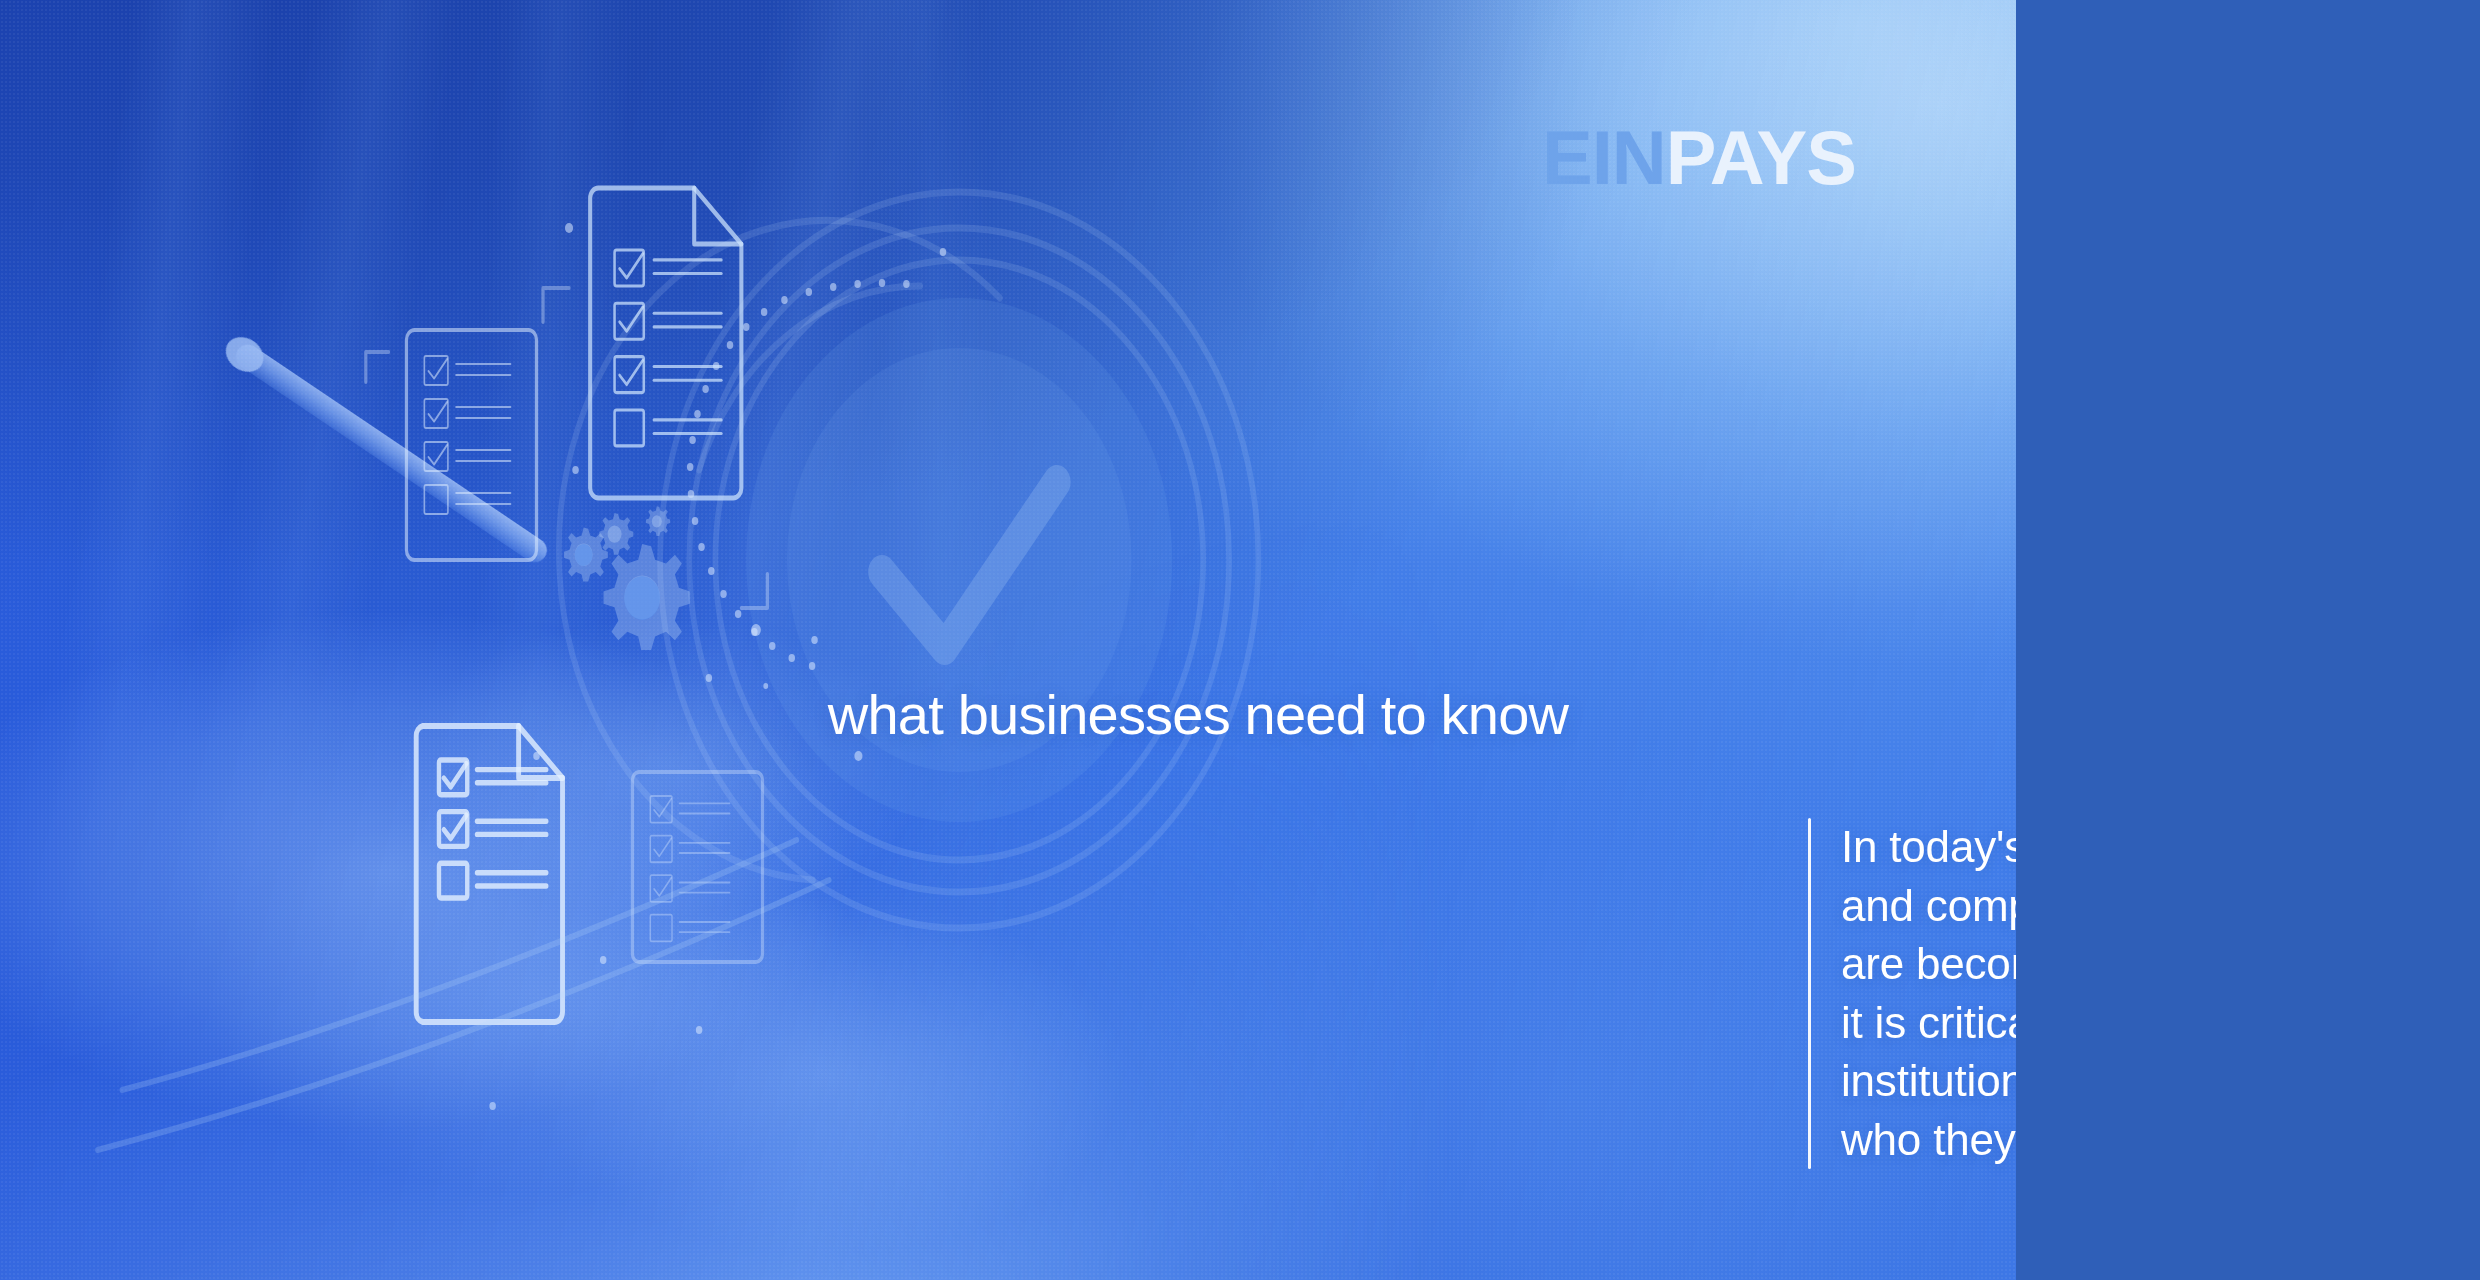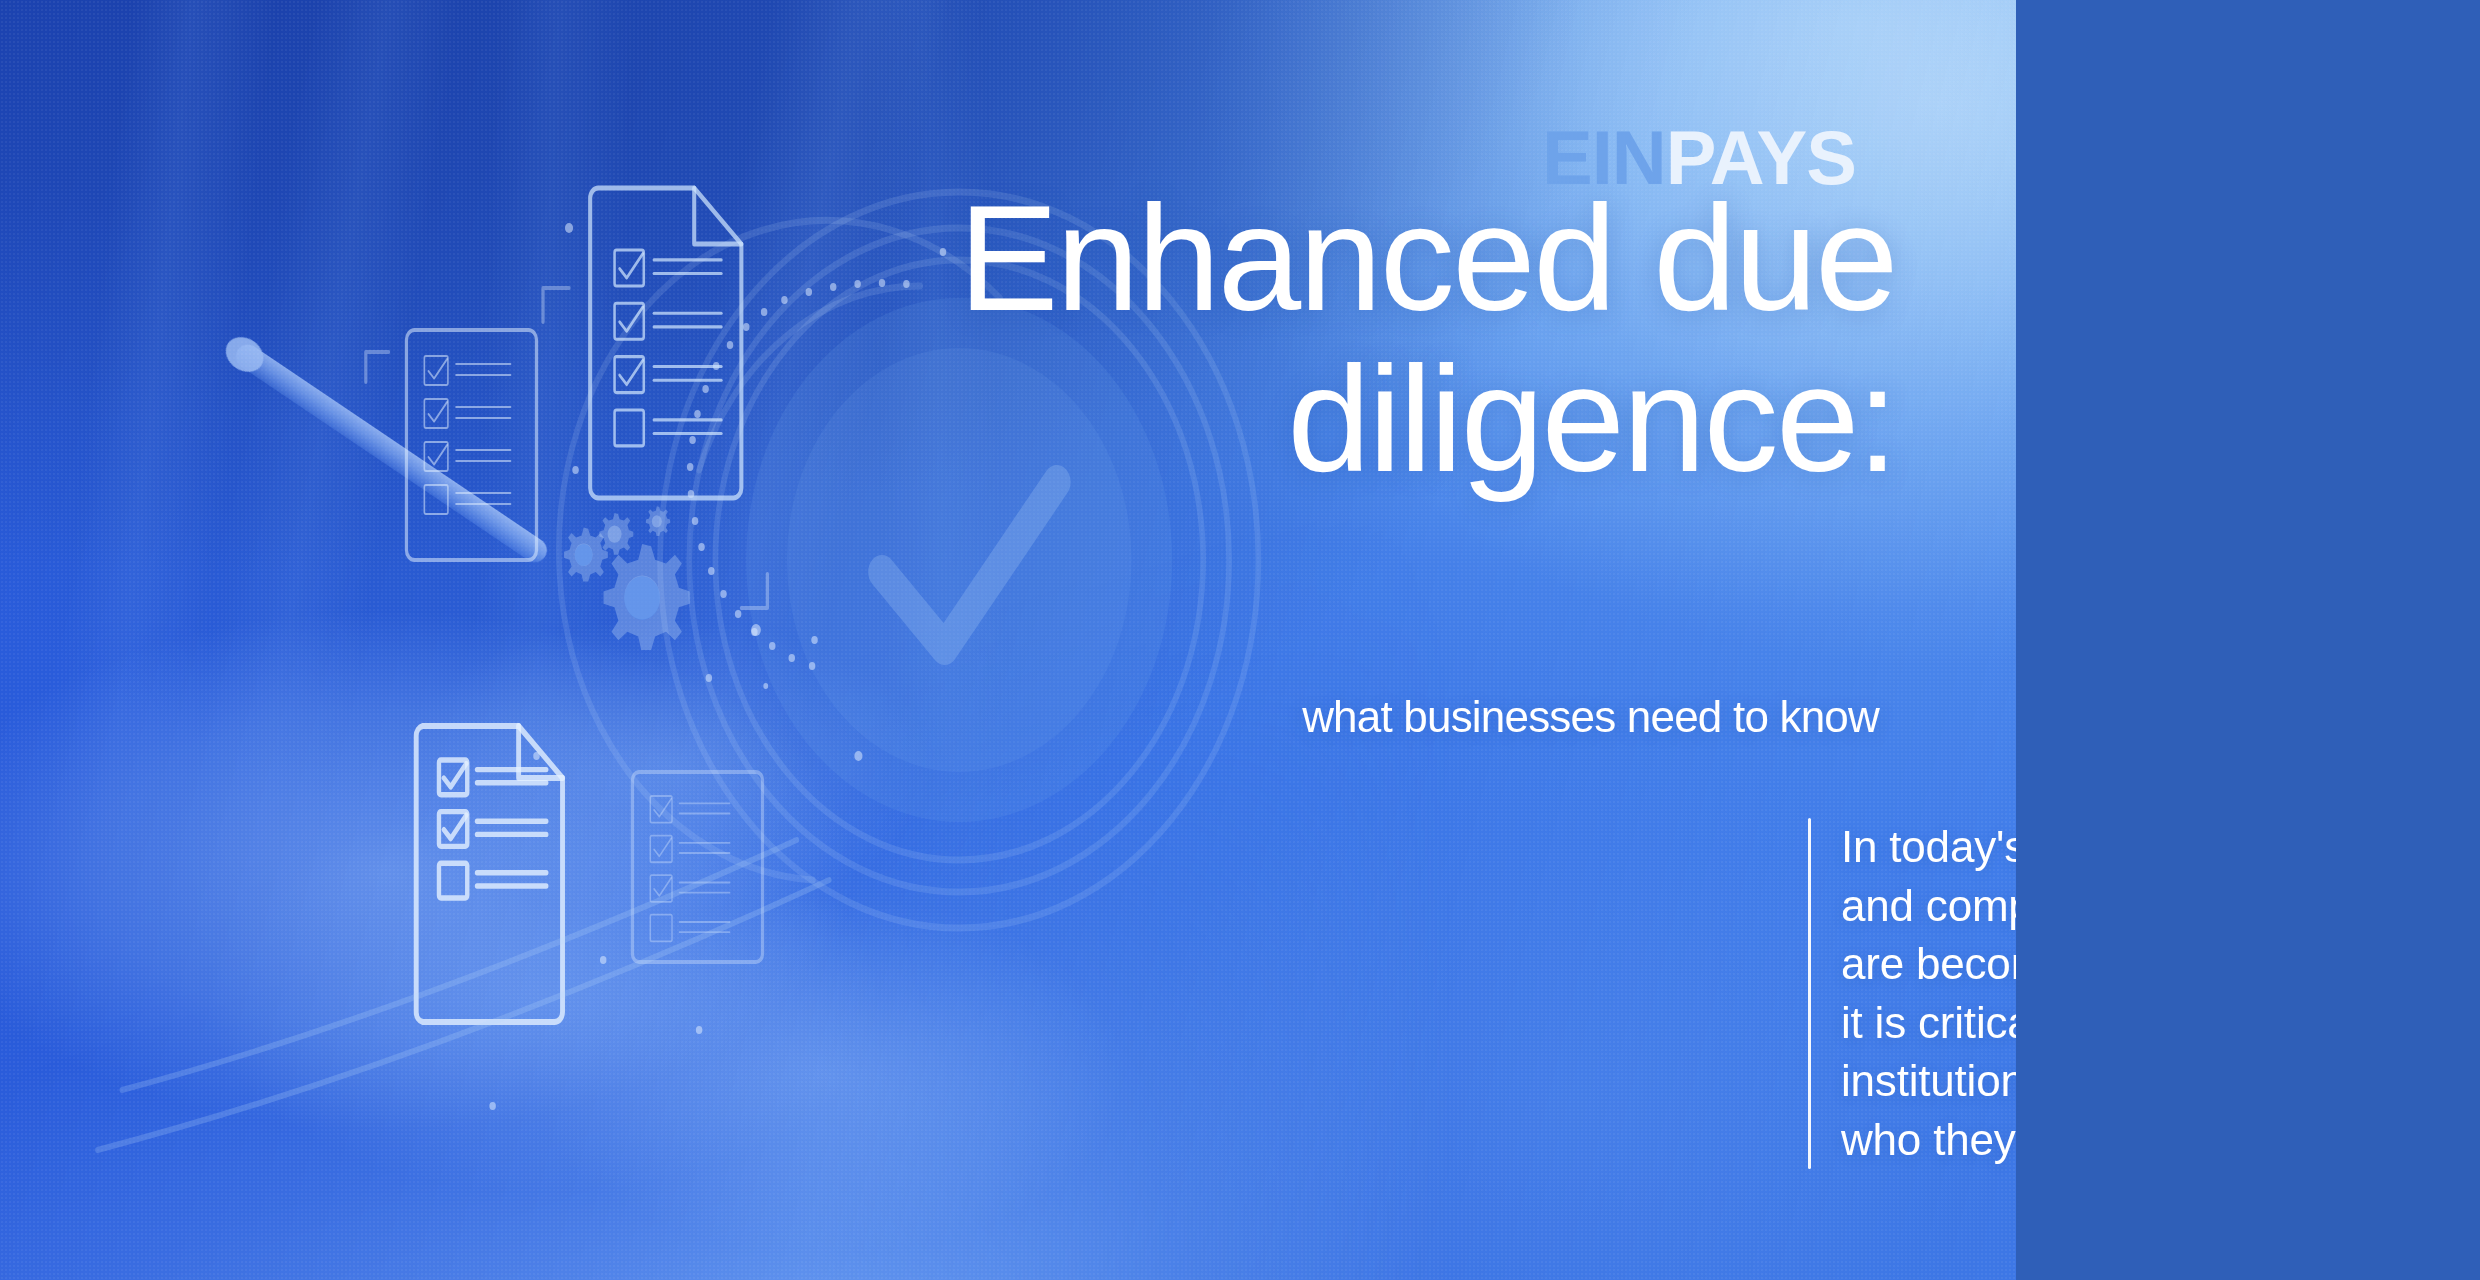--- a/index.html
+++ b/index.html
@@ -130,27 +130,28 @@
     line-height: 1.07;
     letter-spacing: -2.5px;
     color: #ffffff;
     text-shadow: 0 3px 26px rgba(35,85,175,0.30);
   }
   #subhead {
     position: absolute;
     right: 120px;
     top: 676px;
     width: 1380px;
-    margin: 17px;
-    font-size: 44px;
+    margin: 8px;
+    font-size: 56px;
     font-weight: 400;
     line-height: 1.1;
     letter-spacing: -0.8px;
     color: #ffffff;
     text-shadow: 0 2px 16px rgba(35,85,175,0.25);
+    text-align: center;
   }
   #lede {
     position: absolute;
     left: 1352px;
     top: 818px;
     width: 1100px;
     display: flex;
     align-items: stretch;
     text-align: left;
   }
@@ -359,24 +360,20 @@
       </g>
     </svg>
   </div>
 
   <div id="logo">
     <span class="ein">EIN</span><span class="pays">PAYS</span>
   </div>
 
   <div id="content">
 
-    <h1 id="headline">
-      <span>Enhanced due</span><br>
-      <span>diligence:</span>
-    </h1>
 
     <h2 id="subhead">what businesses need to know</h2>
 
     <div id="lede">
       <div id="lede-rule"></div>
       <p id="lede-body">
         <span>In today's financial world, where fraud</span>
         <span>and complex international schemes</span>
         <span>are becoming increasingly sophisticated,</span>
         <span>it is critically important for financial</span>

